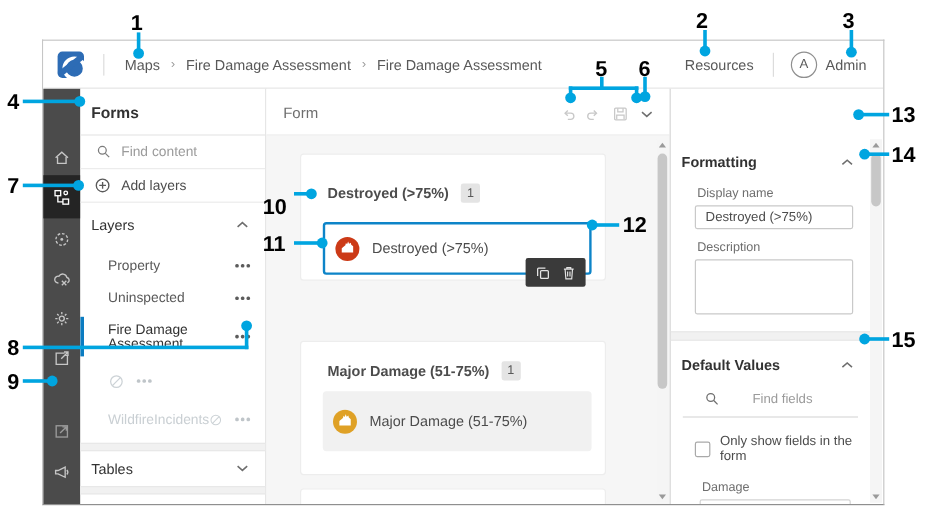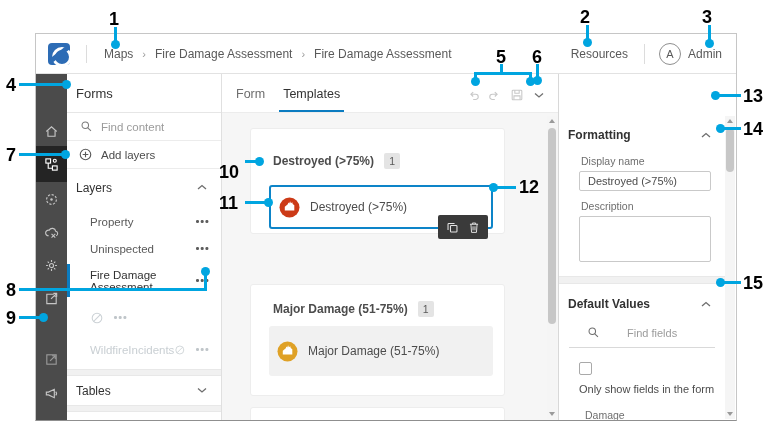--- a/index.html
+++ b/index.html
@@ -29,21 +29,21 @@
 
   
   .sidebar{width:31px;flex:none;background:#4b4b4b;position:relative;}
   .sb-ico{position:absolute;left:0;width:31px;height:30px;display:flex;align-items:center;justify-content:center;}
   .sb-ico svg{display:block;}
   .sb-ico.sel{background:#242424;height:36px;}
 
   
   .forms-panel{width:155px;flex:none;background:#fff;border-right:1px solid #e0e0e0;position:relative;
                font-size:11.5px;color:#4c4c4c;display:flex;flex-direction:column;}
-  .fp-title{height:39px;flex:none;display:flex;align-items:center;padding-left:9px;font-size:13px;font-weight:normal;
+  .fp-title{height:39px;flex:none;display:flex;align-items:center;padding-left:9px;font-size:13px;font-weight:bold;
             color:#323232;border-bottom:1px solid #e6e6e6;}
   .fp-search{height:28px;flex:none;display:flex;align-items:center;gap:8px;padding-left:13px;border-bottom:1px solid #ececec;color:#9b9b9b;}
   .fp-add{height:28px;flex:none;display:flex;align-items:center;gap:8px;padding-left:11px;border-bottom:1px solid #ececec;color:#4c4c4c;}
   .fp-sect{height:29px;flex:none;display:flex;align-items:center;justify-content:space-between;padding:0 14px 0 9px;
            color:#323232;font-size:12px;}
   .fp-item{min-height:27px;flex:none;display:flex;align-items:center;padding:0 12px 0 23px;color:#595959;}
   .fp-item .lbl{flex:1;}
   .fp-item.two{min-height:37px;align-items:center;}
   .fp-item.sel{position:relative;color:#323232;}
   .fp-item.sel::before{content:"";position:absolute;left:0;top:2px;bottom:2px;width:3px;background:#0b7cc1;}
@@ -243,21 +243,20 @@
         <div class="fp-sect">
           <span>Basemap</span>
 
         </div>
 
       </section>
 
       <section class="editor">
         <div class="tabbar">
           <span class="tab">Form</span>
-          <span class="tab active">Templates</span>
           <span class="tb-icons">
             <svg width="14" height="13" viewBox="0 0 16 16" fill="none" stroke="#c8c8c8" stroke-width="1.4">
                 <path d="M4.5 6.5 H10 a3.2 3.2 0 0 1 0 6.4 H7"></path>
                 <path d="M7 3.8 L4.2 6.5 L7 9.2"></path>
               </svg>
             <svg width="14" height="13" viewBox="0 0 16 16" fill="none" stroke="#c8c8c8" stroke-width="1.4">
                 <path d="M11.5 6.5 H6 a3.2 3.2 0 0 0 0 6.4 H9"></path>
                 <path d="M9 3.8 L11.8 6.5 L9 9.2"></path>
               </svg>
             <svg width="14" height="14" viewBox="0 0 16 16" fill="none" stroke="#c8c8c8" stroke-width="1.2" style="margin-left:3px;">
@@ -349,21 +348,21 @@
                 <path d="M1 5 L5 1.5 L9 5"></path>
               </svg>
           </div>
           <div class="pp-find">
             <svg width="13" height="13" viewBox="0 0 16 16" fill="none" stroke="#6e6e6e" stroke-width="1.3">
                 <circle cx="6.5" cy="6.5" r="4"></circle>
                 <path d="M9.6 9.6 L13.5 13.5"></path>
               </svg>
             <span>Find fields</span>
           </div>
-          <div style="display:flex;align-items:flex-start;gap:8px;margin:14px 0 0 20px;flex-direction:column;">
+          <div style="display:flex;align-items:center;gap:8px;margin:14px 0 0 20px;">
             <span class="chk"></span>
             <span style="font-size:11px;color:#4c4c4c;">Only show fields in the form</span>
           </div>
           <div class="pp-label" style="margin:14px 0 4px 26px;">Damage</div>
           <div class="pp-input ghost" style="margin:0 16px 0 24px;height:21px;">Destroyed (&gt;75%)</div>
         </div>
 
         <div class="sb-v" style="right:1px;top:42px;bottom:1px;">
           <div class="sb-arrow up" style="top:0;"></div>
           <div class="sb-thumb" style="top:12px;height:44px;"></div>

